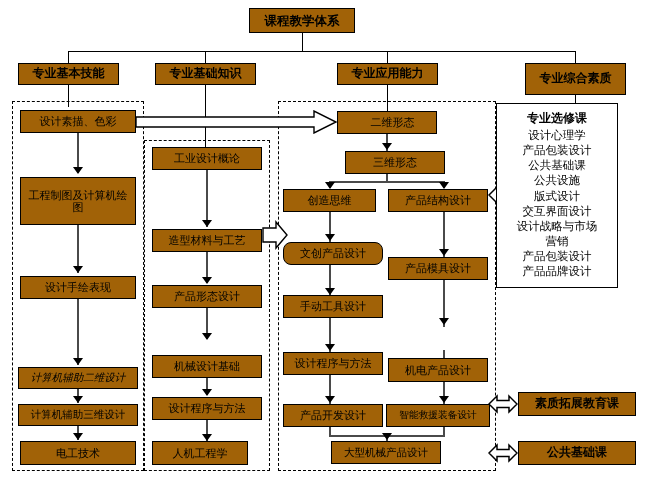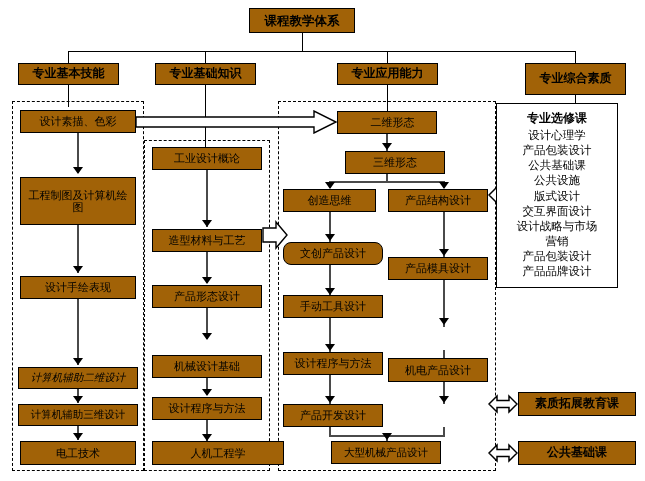--- a/index.html
+++ b/index.html
@@ -156,21 +156,21 @@
   <div class="box" style="left:152px;top:355px;width:110px;height:23px;">机械设计基础</div>
 
   <div class="conn" style="left:206px;top:364px;height:31px;"></div>
   <div class="arrowdown" style="left:202px;top:389px;"></div>
 
   <div class="box" style="left:152px;top:397px;width:110px;height:23px;">设计程序与方法</div>
 
   <div class="conn" style="left:206px;top:420px;height:21px;"></div>
   <div class="arrowdown" style="left:202px;top:434px;"></div>
 
-  <div class="box" style="left:152px;top:441px;width:132px;height:24px;">人机工程学</div>
+  <div class="box" style="left:152px;top:441px;width:96px;height:24px;">人机工程学</div>
 
   <div class="box" style="left:337px;top:111px;width:100px;height:23px;padding-left:11px;">二维形态</div>
 
   <div class="conn" style="left:386px;top:134px;height:17px;"></div>
   <div class="arrowdown" style="left:382px;top:143px;"></div>
 
   <div class="box" style="left:345px;top:151px;width:100px;height:23px;">三维形态</div>
 
   <div class="conn" style="left:386px;top:174px;height:8px;"></div>
   <div class="connh" style="left:329px;top:181px;width:116px;"></div>
@@ -201,20 +201,21 @@
   <div class="conn" style="left:329px;top:318px;height:34px;"></div>
   <div class="arrowdown" style="left:325px;top:344px;"></div>
   <div class="box" style="left:283px;top:352px;width:100px;height:23px;">设计程序与方法</div>
 
   <div class="conn" style="left:329px;top:375px;height:29px;"></div>
   <div class="arrowdown" style="left:325px;top:396px;"></div>
   <div class="box" style="left:283px;top:404px;width:100px;height:23px;">产品开发设计</div>
 
   <div class="conn" style="left:443px;top:350px;height:54px;"></div>
   <div class="arrowdown" style="left:439px;top:396px;"></div>
+  <div class="box xsmall" style="left:386px;top:404px;width:104px;height:23px;">智能救援装备设计</div>
 
   <div class="conn" style="left:329px;top:427px;height:9px;"></div>
   <div class="conn" style="left:443px;top:427px;height:9px;"></div>
   <div class="connh" style="left:329px;top:435px;width:116px;"></div>
   <div class="conn" style="left:386px;top:435px;height:6px;"></div>
   <div class="arrowdown" style="left:382px;top:433px;"></div>
   <div class="box small" style="left:331px;top:441px;width:110px;height:23px;">大型机械产品设计</div>
 
   <div class="electives" style="left:496px;top:103px;width:122px;height:185px;">
     <div class="hdr">专业选修课</div>

